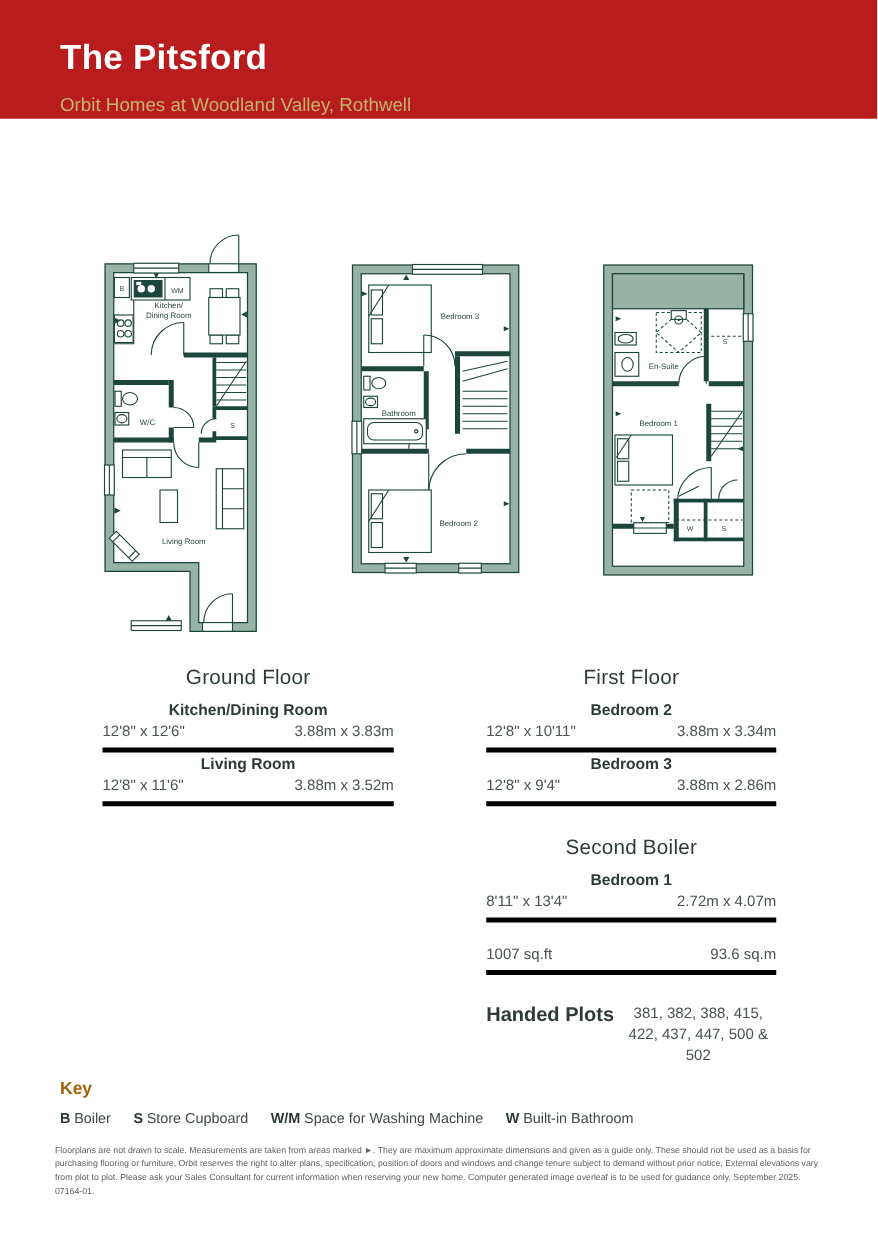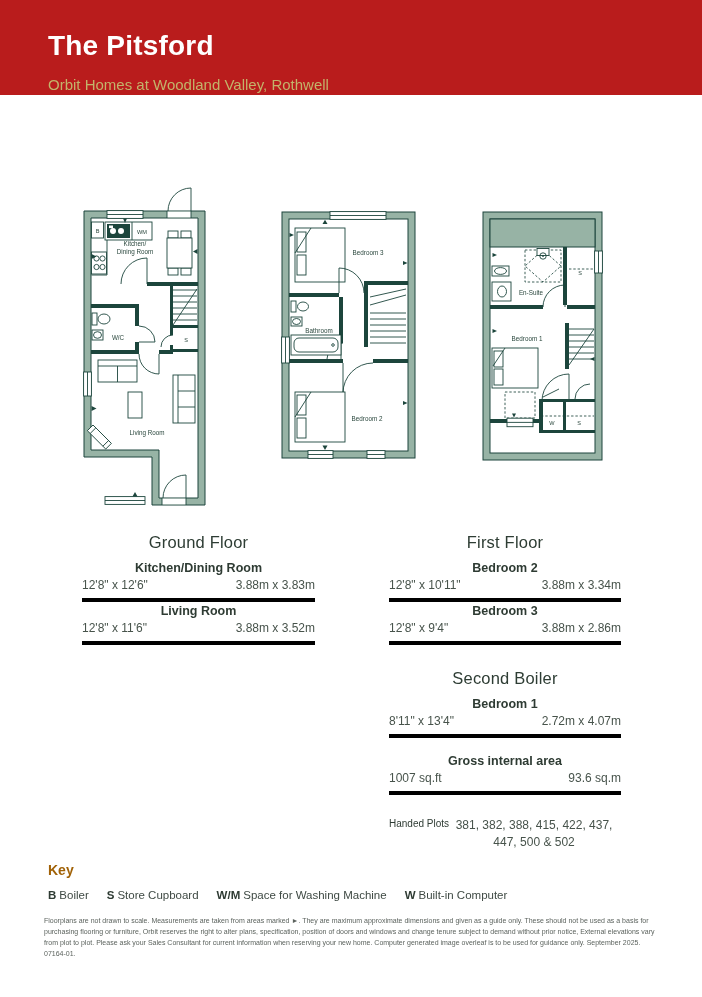--- a/index.html
+++ b/index.html
@@ -31,21 +31,21 @@
   .col{position:absolute;text-align:center;}
   #col-left{left:82px;top:533px;width:233px;}
   #col-right{left:360px;top:533px;width:232px;margin-left:29px;}
   .floor-heading{font-size:16.5px;color:#2E3D34;margin:0 0 7px 0;font-weight:normal;letter-spacing:.2px;}
   .dim-row{border-bottom:4px solid #000000;padding:2px 0 6px 0;}
   .dim-name{font-weight:bold;font-size:12.5px;color:#2E3B33;line-height:1.2;}
   .dim-vals{display:flex;justify-content:space-between;font-size:12px;color:#47534B;margin-top:2px;}
   .block-gap-sf{margin-top:24px;}
   .block-gap-gross{margin-top:14px;}
   .plots{display:flex;margin-top:22px;font-size:12px;color:#47534B;line-height:1.4;}
-  .plots .plots-label{font-weight:normal;color:#2E3B33;font-size:10px;white-space:nowrap;margin-right:5px;}
+  .plots .plots-label{font-weight:bold;color:#2E3B33;font-size:16px;white-space:nowrap;margin-right:5px;}
   .plots .plots-values{width:160px;}
   
   .key{position:absolute;left:48px;top:862px;}
   .key-title{font-size:14px;font-weight:bold;color:#a16207;margin-bottom:11px;}
   .key-items{display:flex;gap:18px;font-size:11.5px;color:#3F4A44;}
   .key-item b{color:#2E3B33;margin-right:3px;}
   
   .disclaimer{position:absolute;left:44px;top:916px;width:620px;font-size:7px;line-height:1.55;color:#5C635E;}
 </style>
 </head>
@@ -408,38 +408,37 @@
     <div class="floor-heading block-gap-sf">Second Boiler</div>
     <div class="dim-row">
       <div class="dim-name">Bedroom 1</div>
       <div class="dim-vals">
         <span>8'11" x 13'4"</span>
         <span>2.72m x 4.07m</span>
       </div>
     </div>
 
     <div class="dim-row block-gap-gross">
-      <div class="dim-name">Gross internal area</div>
       <div class="dim-vals">
         <span>1007 sq.ft</span>
         <span>93.6 sq.m</span>
       </div>
     </div>
 
     <div class="plots">
       <span class="plots-label">Handed Plots</span>
       <span class="plots-values">381, 382, 388, 415, 422, 437, 447, 500 &amp; 502</span>
     </div>
   </div>
 
   <div class="key">
     <div class="key-title">Key</div>
     <div class="key-items">
       <span class="key-item"><b>B</b><span>Boiler</span></span>
       <span class="key-item"><b>S</b><span>Store Cupboard</span></span>
       <span class="key-item"><b>W/M</b><span>Space for Washing Machine</span></span>
-      <span class="key-item"><b>W</b><span>Built-in Computer</span></span>
+      <span class="key-item"><b>W</b><span>Built-in Bathroom</span></span>
     </div>
   </div>
 
   <div class="disclaimer">Floorplans are not drawn to scale. Measurements are taken from areas marked ►. They are maximum approximate dimensions and given as a guide only. These should not be used as a basis for purchasing flooring or furniture, Orbit reserves the right to alter plans, specification, position of doors and windows and change tenure subject to demand without prior notice, External elevations vary from plot to plot. Please ask your Sales Consultant for current information when reserving your new home. Computer generated image overleaf is to be used for guidance only. September 2025. 07164-01.</div>
 
 </div>
 
 </body></html>

